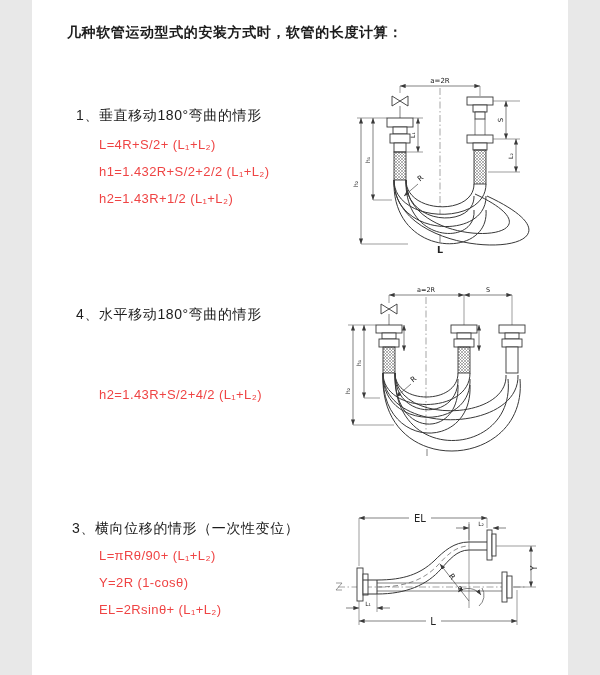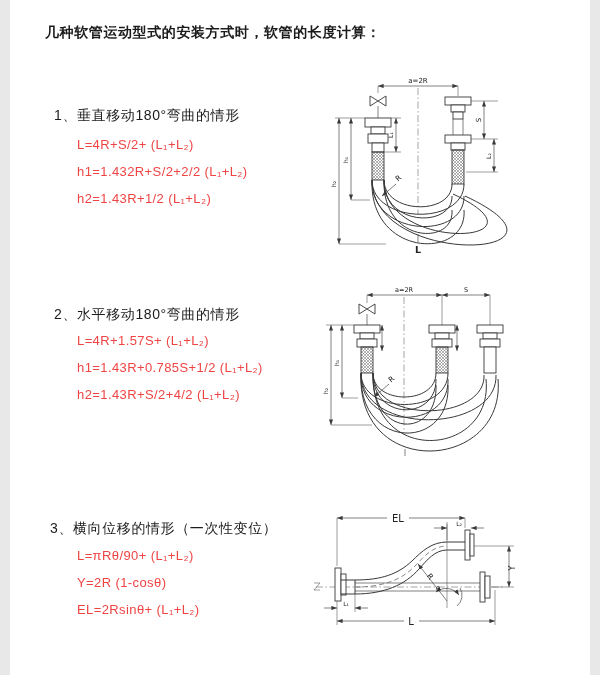--- a/index.html
+++ b/index.html
@@ -1,17 +1,17 @@
 <!DOCTYPE html>
 <html><head>
 <meta charset="utf-8">
 <style>
   html,body{margin:0;padding:0;background:#e8e8e8;}
   .page{
-    position:relative;width:580px;height:675px;background:#ffffff;
+    position:relative;width:536px;height:675px;background:#ffffff;
     font-family:"Liberation Sans","DejaVu Sans",sans-serif;color:#1c1c1c;
     overflow:hidden;margin:0 auto;
   }
   .title{position:absolute;left:35px;top:24px;font-size:14px;font-weight:bold;letter-spacing:.6px;}
   .heading{position:absolute;font-size:14px;font-weight:normal;letter-spacing:.6px;}
   .formula{position:absolute;font-size:13px;letter-spacing:.4px;color:#ef4444;}
   svg{position:absolute;overflow:visible;}
   svg text{fill:#222;font-family:"DejaVu Sans","Liberation Sans",sans-serif;}
   .dln{stroke:#4a4a4a;stroke-width:.7;fill:none;}
   .ext{stroke:#5a5a5a;stroke-width:.6;fill:none;}
@@ -27,23 +27,21 @@
 
 <div class="page">
 
   <div class="title">几种软管运动型式的安装方式时，软管的长度计算：</div>
 
   <div class="heading" style="left:44px;top:107px">1、垂直移动180°弯曲的情形</div>
   <div class="formula" style="left:67px;top:137px">L=4R+S/2+ (L₁+L₂)</div>
   <div class="formula" style="left:67px;top:164px">h1=1.432R+S/2+2/2 (L₁+L₂)</div>
   <div class="formula" style="left:67px;top:191px">h2=1.43R+1/2 (L₁+L₂)</div>
 
-  <div class="heading" style="left:44px;top:306px">2、水平移动180°弯曲的情形</div>
-  <div class="formula" style="left:67px;top:333px">L=4R+1.57S+ (L₁+L₂)</div>
-  <div class="formula" style="left:67px;top:360px">h1=1.43R+0.785S+1/2 (L₁+L₂)</div>
+  <div class="heading" style="left:44px;top:306px">4、水平移动180°弯曲的情形</div>
   <div class="formula" style="left:67px;top:387px">h2=1.43R+S/2+4/2 (L₁+L₂)</div>
 
   <div class="heading" style="left:40px;top:520px">3、横向位移的情形（一次性变位）</div>
   <div class="formula" style="left:67px;top:548px">L=πRθ/90+ (L₁+L₂)</div>
   <div class="formula" style="left:67px;top:575px">Y=2R (1-cosθ)</div>
   <div class="formula" style="left:67px;top:602px">EL=2Rsinθ+ (L₁+L₂)</div>
 
   <svg style="left:298px;top:72px" width="272" height="192" viewBox="0 0 272 192">
     <defs>
       <pattern id="p1h" width="3" height="3" patternUnits="userSpaceOnUse">

